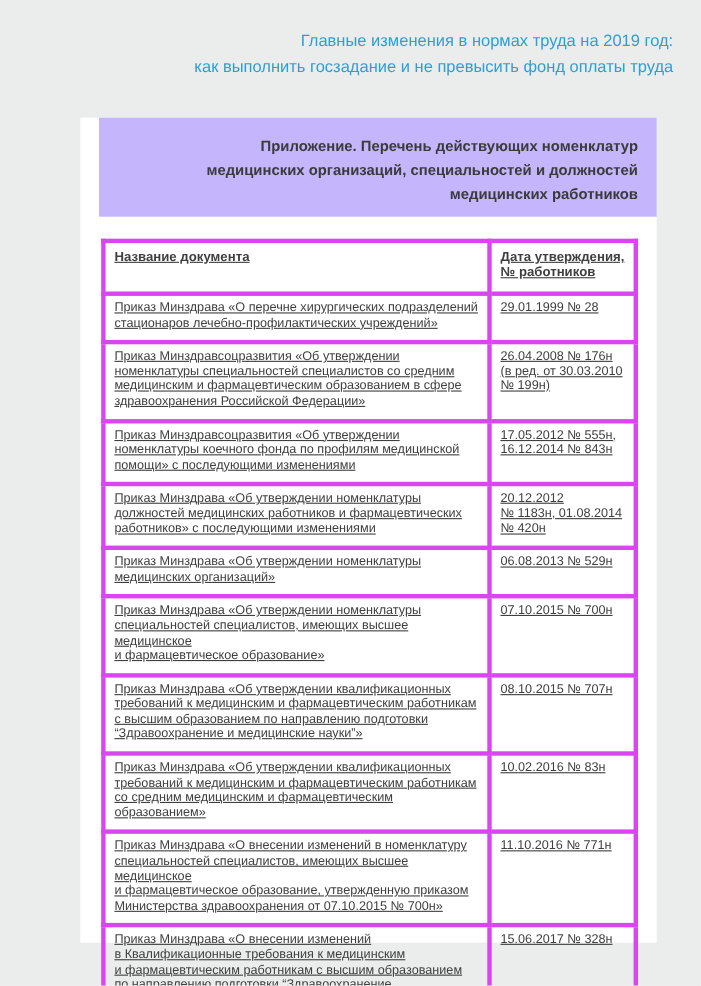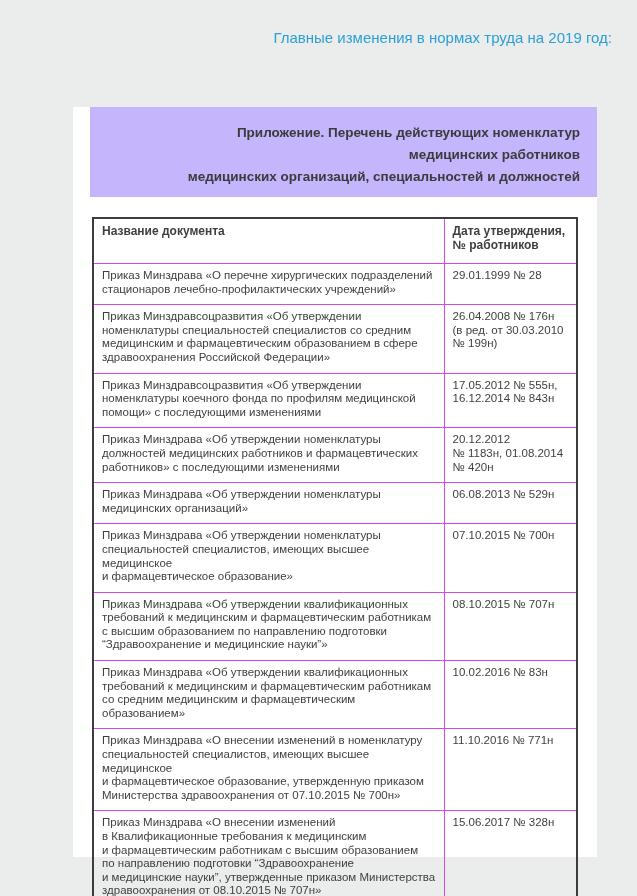--- a/index.html
+++ b/index.html
@@ -44,52 +44,54 @@
   table.doc-table {
     position: absolute;
     left: 19px; top: 110px;
     width: 484px;
     border-collapse: collapse;
     table-layout: fixed;
     border: 2px solid #3d3d3d;
     color: #3f3f3f;
   }
   .doc-table th, .doc-table td {
-    border: 1px solid #d946ef;
+    border: 4px solid #d946ef;
     vertical-align: top;
     text-align: left;
     padding: 5px 8px 8px 8px;
     font-size: 11.5px;
     line-height: 13.6px;
     white-space: pre-line;
+    text-decoration: underline;
   }
   .doc-table th {
     font-weight: bold;
     font-size: 12px;
     line-height: 14px;
     padding-bottom: 11px;
   }
   .col-name { width: 351px; }
   .col-date { width: 133px; }
 </style>
 </head>
 <body>
 
 <div class="canvas">
 
   <div class="top-header">
     <div>Главные изменения в нормах труда на 2019 год:</div>
+    <div>как выполнить госзадание и не превысить фонд оплаты труда</div>
   </div>
 
   <div class="page">
 
     <div class="title-block">
       <div>Приложение. Перечень действующих номенклатур</div>
+      <div>медицинских организаций, специальностей и должностей</div>
       <div>медицинских работников</div>
-      <div>медицинских организаций, специальностей и должностей</div>
     </div>
 
     <table class="doc-table">
       <thead>
         <tr>
           <th class="col-name">Название документа</th>
           <th class="col-date">Дата утверждения,
 № работников</th>
         </tr>
       </thead>

